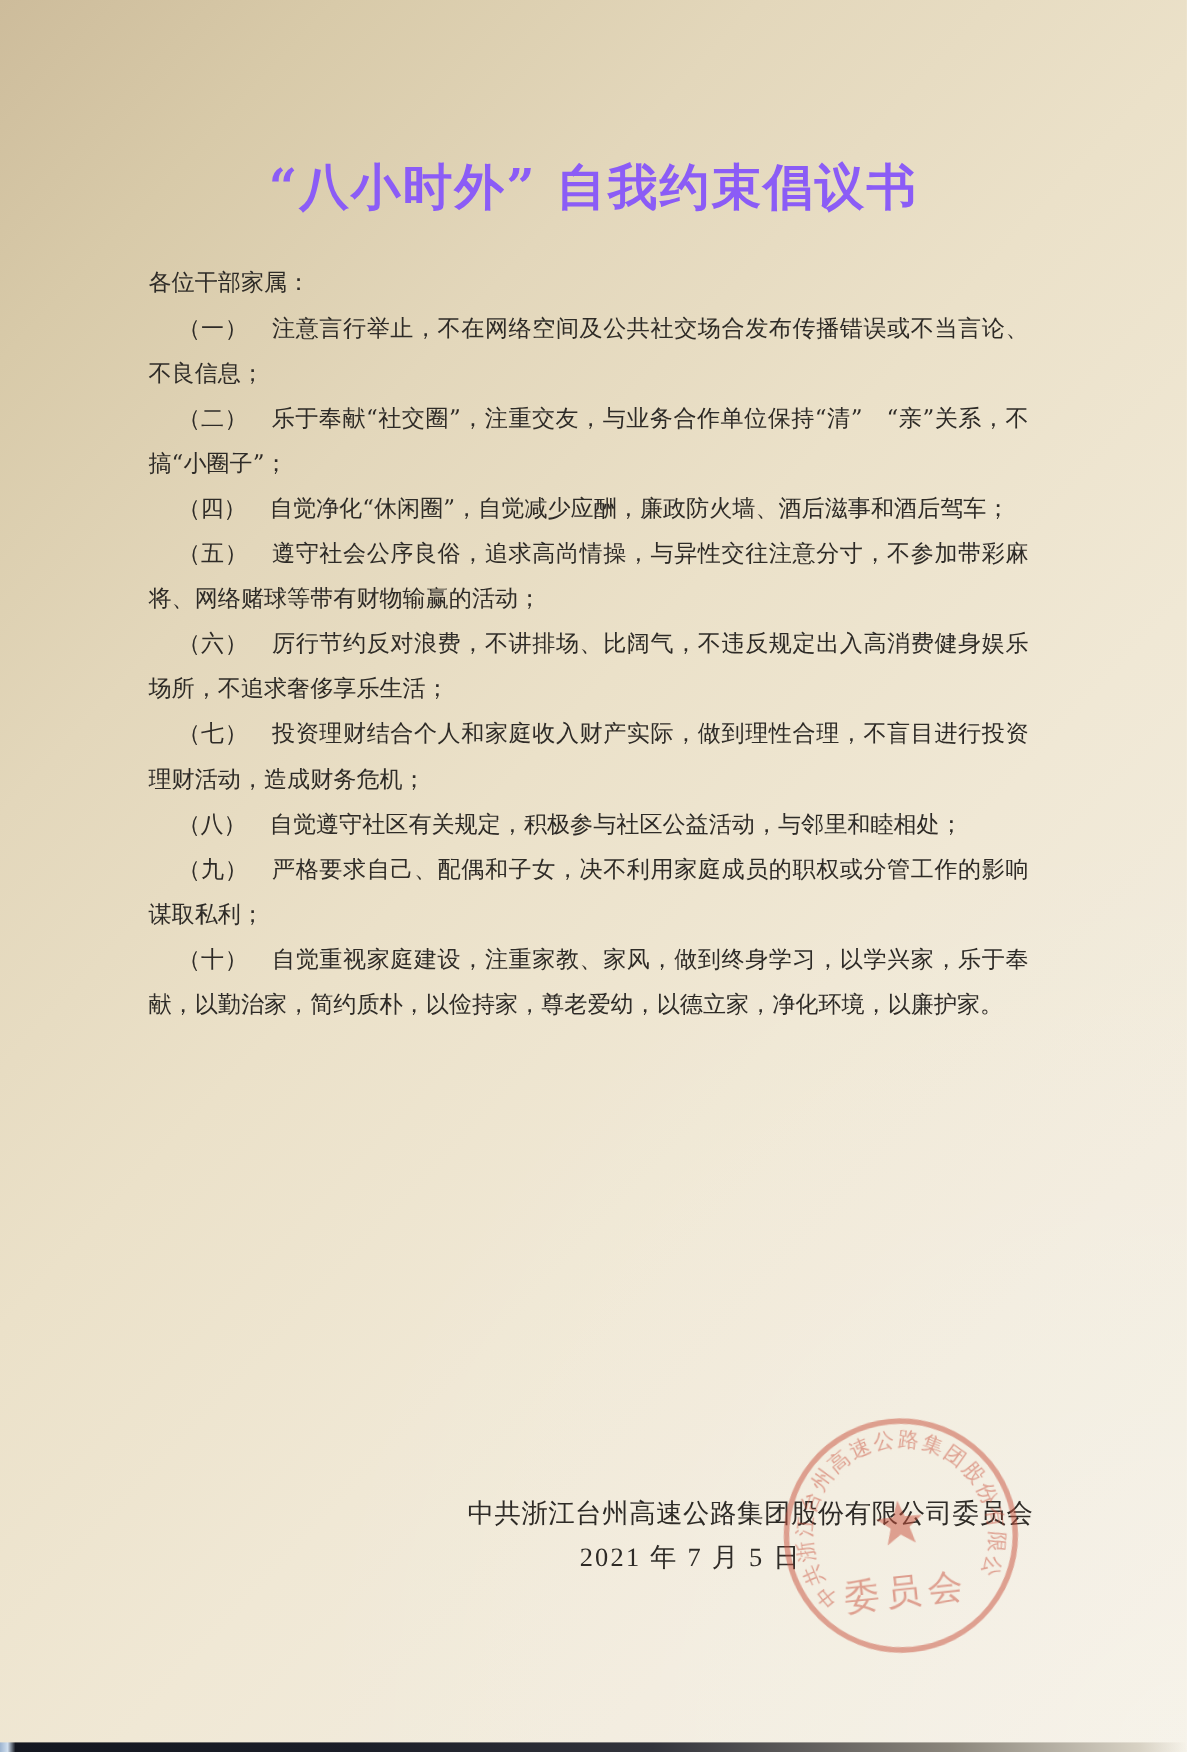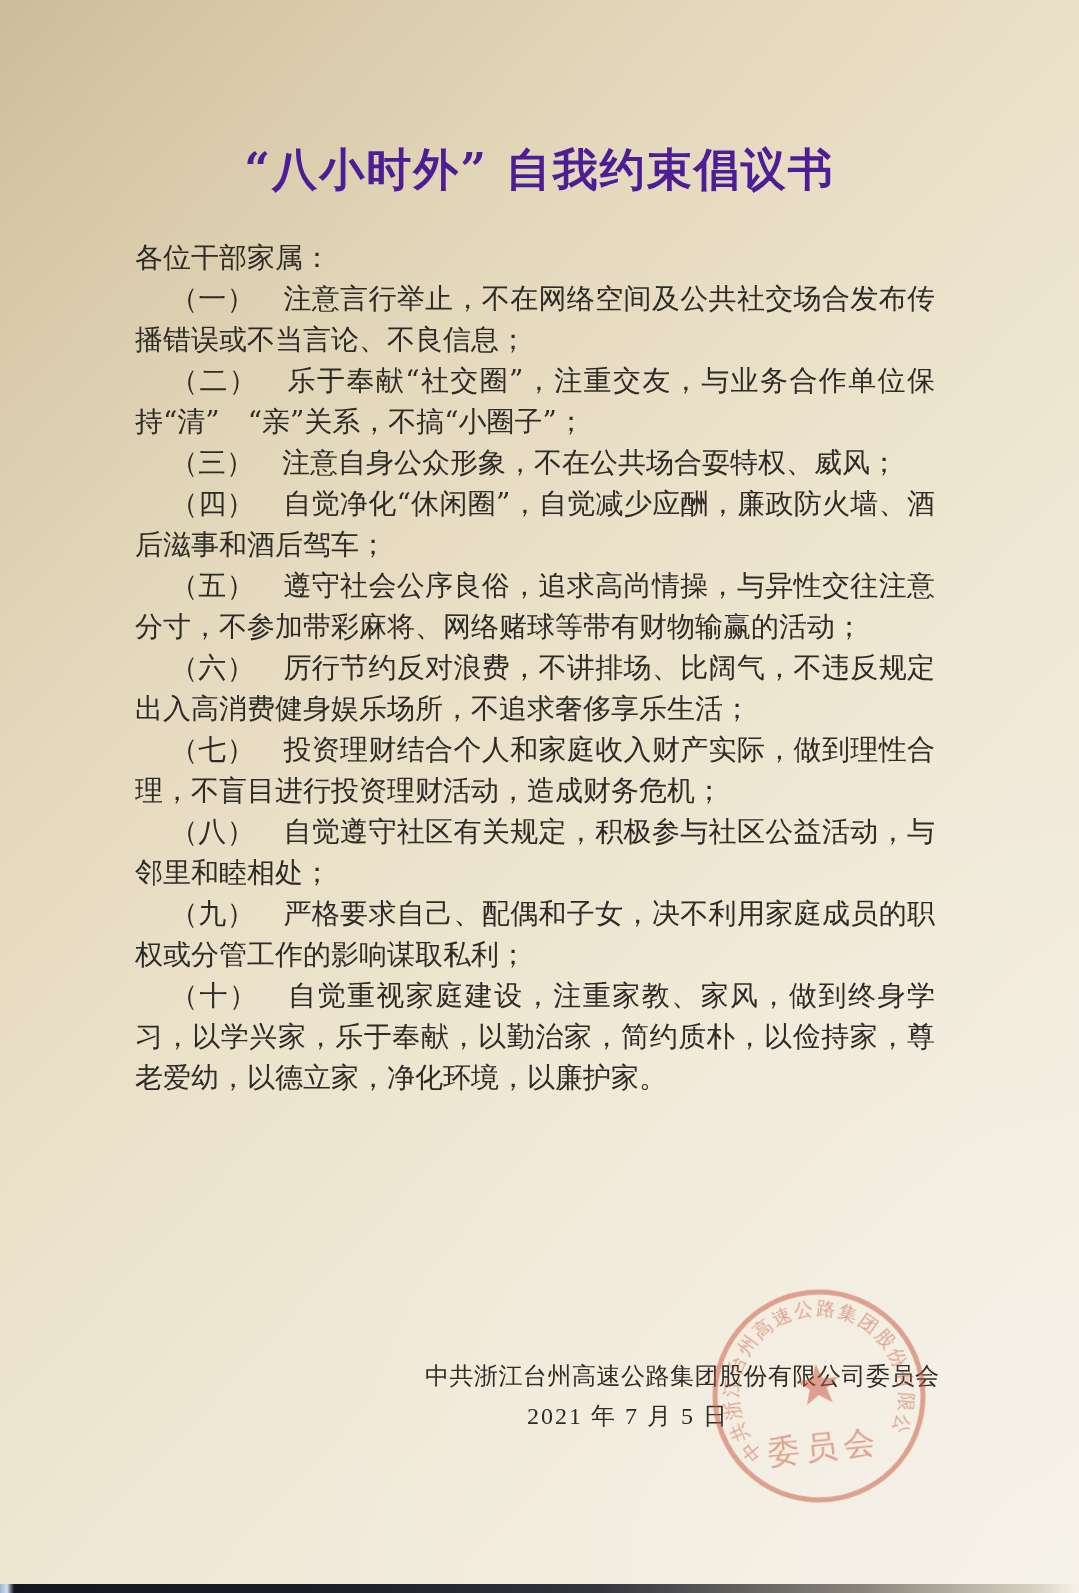--- a/index.html
+++ b/index.html
@@ -10,25 +10,25 @@
       radial-gradient(140% 100% at 100% 100%, rgba(255,255,255,0.18), rgba(255,255,255,0) 55%),
       linear-gradient(133deg, #cdbc9b 0%, #d8caa9 12%, #e3d7bb 27%, #ebe1c9 44%,
                       #f0e8d5 62%, #f2ecde 79%, #f4f0e5 100%);
     font-family: "DejaVu Serif", "Liberation Serif", serif;
     color: #2e2b27;
   }
   .title {
     position: absolute; top: 140px; left: 0; width: 100%;
     margin: 0; text-align: center;
     font-size: 45px; font-weight: bold; letter-spacing: 2px;
-    color: #4c1d95;
+    color: #8b5cf6;
   }
   .content {
     position: absolute; top: 237px; left: 135px; width: 800px;
-    font-size: 28px; line-height: 41px;
+    font-size: 21px; line-height: 41px;
     text-align: justify;
     color: #2e2b27;
   }
   .content p { margin: 0; }
   .salutation { text-indent: 0; }
   .intro { text-indent: 2em; }
   .item  { text-indent: 1.25em; }
   .signature {
     position: absolute; top: 1360px; left: 425px; width: 500px;
     text-align: center; font-size: 24px; color: #2e2b27;
@@ -54,21 +54,20 @@
 <body>
 
 <div>
 
   <h1 class="title">“八小时外” 自我约束倡议书</h1>
 
   <div class="content">
     <p class="salutation">各位干部家属：</p>
     <p class="item">（一）　注意言行举止，不在网络空间及公共社交场合发布传播错误或不当言论、不良信息；</p>
     <p class="item">（二）　乐于奉献“社交圈”，注重交友，与业务合作单位保持“清”　“亲”关系，不搞“小圈子”；</p>
-    <p class="item">（三）　注意自身公众形象，不在公共场合耍特权、威风；</p>
     <p class="item">（四）　自觉净化“休闲圈”，自觉减少应酬，廉政防火墙、酒后滋事和酒后驾车；</p>
     <p class="item">（五）　遵守社会公序良俗，追求高尚情操，与异性交往注意分寸，不参加带彩麻将、网络赌球等带有财物输赢的活动；</p>
     <p class="item">（六）　厉行节约反对浪费，不讲排场、比阔气，不违反规定出入高消费健身娱乐场所，不追求奢侈享乐生活；</p>
     <p class="item">（七）　投资理财结合个人和家庭收入财产实际，做到理性合理，不盲目进行投资理财活动，造成财务危机；</p>
     <p class="item">（八）　自觉遵守社区有关规定，积极参与社区公益活动，与邻里和睦相处；</p>
     <p class="item">（九）　严格要求自己、配偶和子女，决不利用家庭成员的职权或分管工作的影响谋取私利；</p>
     <p class="item">（十）　自觉重视家庭建设，注重家教、家风，做到终身学习，以学兴家，乐于奉献，以勤治家，简约质朴，以俭持家，尊老爱幼，以德立家，净化环境，以廉护家。</p>
   </div>
 
   <div class="signature">

